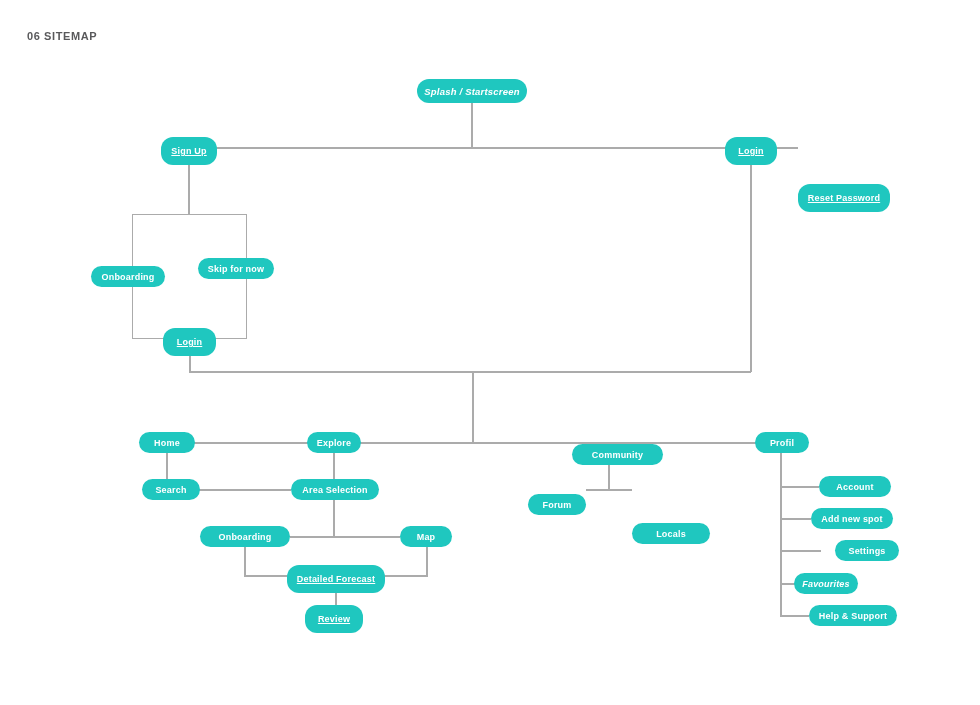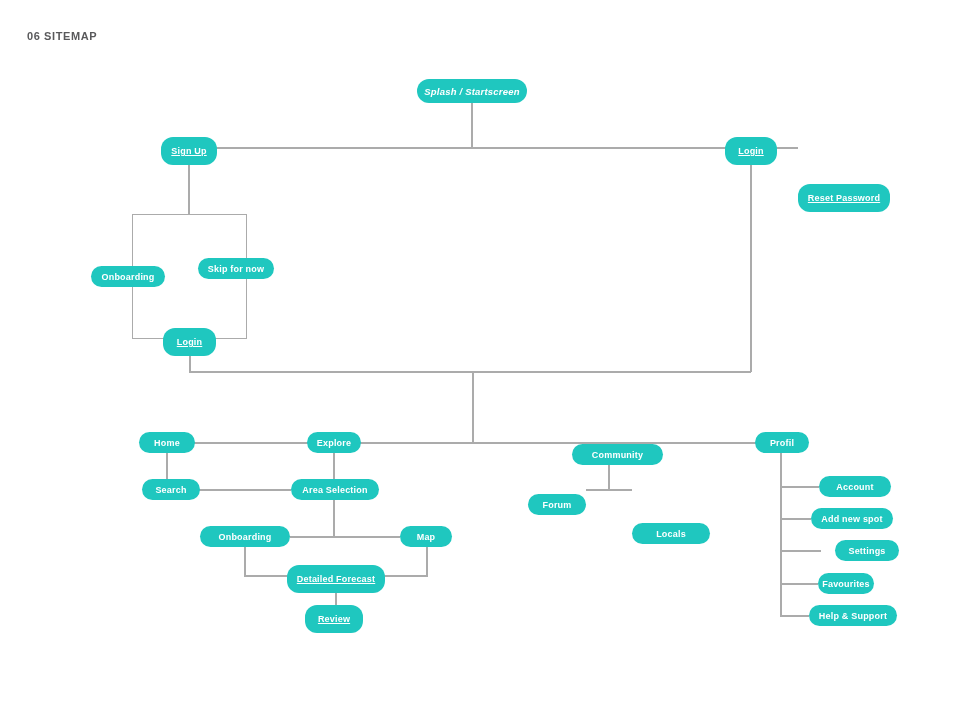--- a/index.html
+++ b/index.html
@@ -72,16 +72,16 @@
   <div class="node" style="left:291px;top:479px;width:88px;">Area Selection</div>
   <div class="node" style="left:528px;top:494px;width:58px;">Forum</div>
   <div class="node" style="left:632px;top:479px;width:78px;margin-top:44px;">Locals</div>
   <div class="node" style="left:200px;top:526px;width:90px;">Onboarding</div>
   <div class="node" style="left:400px;top:526px;width:52px;">Map</div>
   <div class="node h22" style="left:287px;top:565px;width:98px;">Detailed Forecast</div>
   <div class="node h22" style="left:305px;top:605px;width:58px;">Review</div>
   <div class="node" style="left:819px;top:476px;width:72px;">Account</div>
   <div class="node" style="left:811px;top:508px;width:82px;">Add new spot</div>
   <div class="node" style="left:821px;top:540px;width:64px;margin-left:14px;">Settings</div>
-  <div class="node" style="left:818px;top:573px;width:56px;">Favourites</div>
+  <div class="node" style="left:794px;top:573px;width:64px;font-style:italic;">Favourites</div>
   <div class="node" style="left:809px;top:605px;width:88px;">Help &amp; Support</div>
 
 </div>
 
 </body></html>

